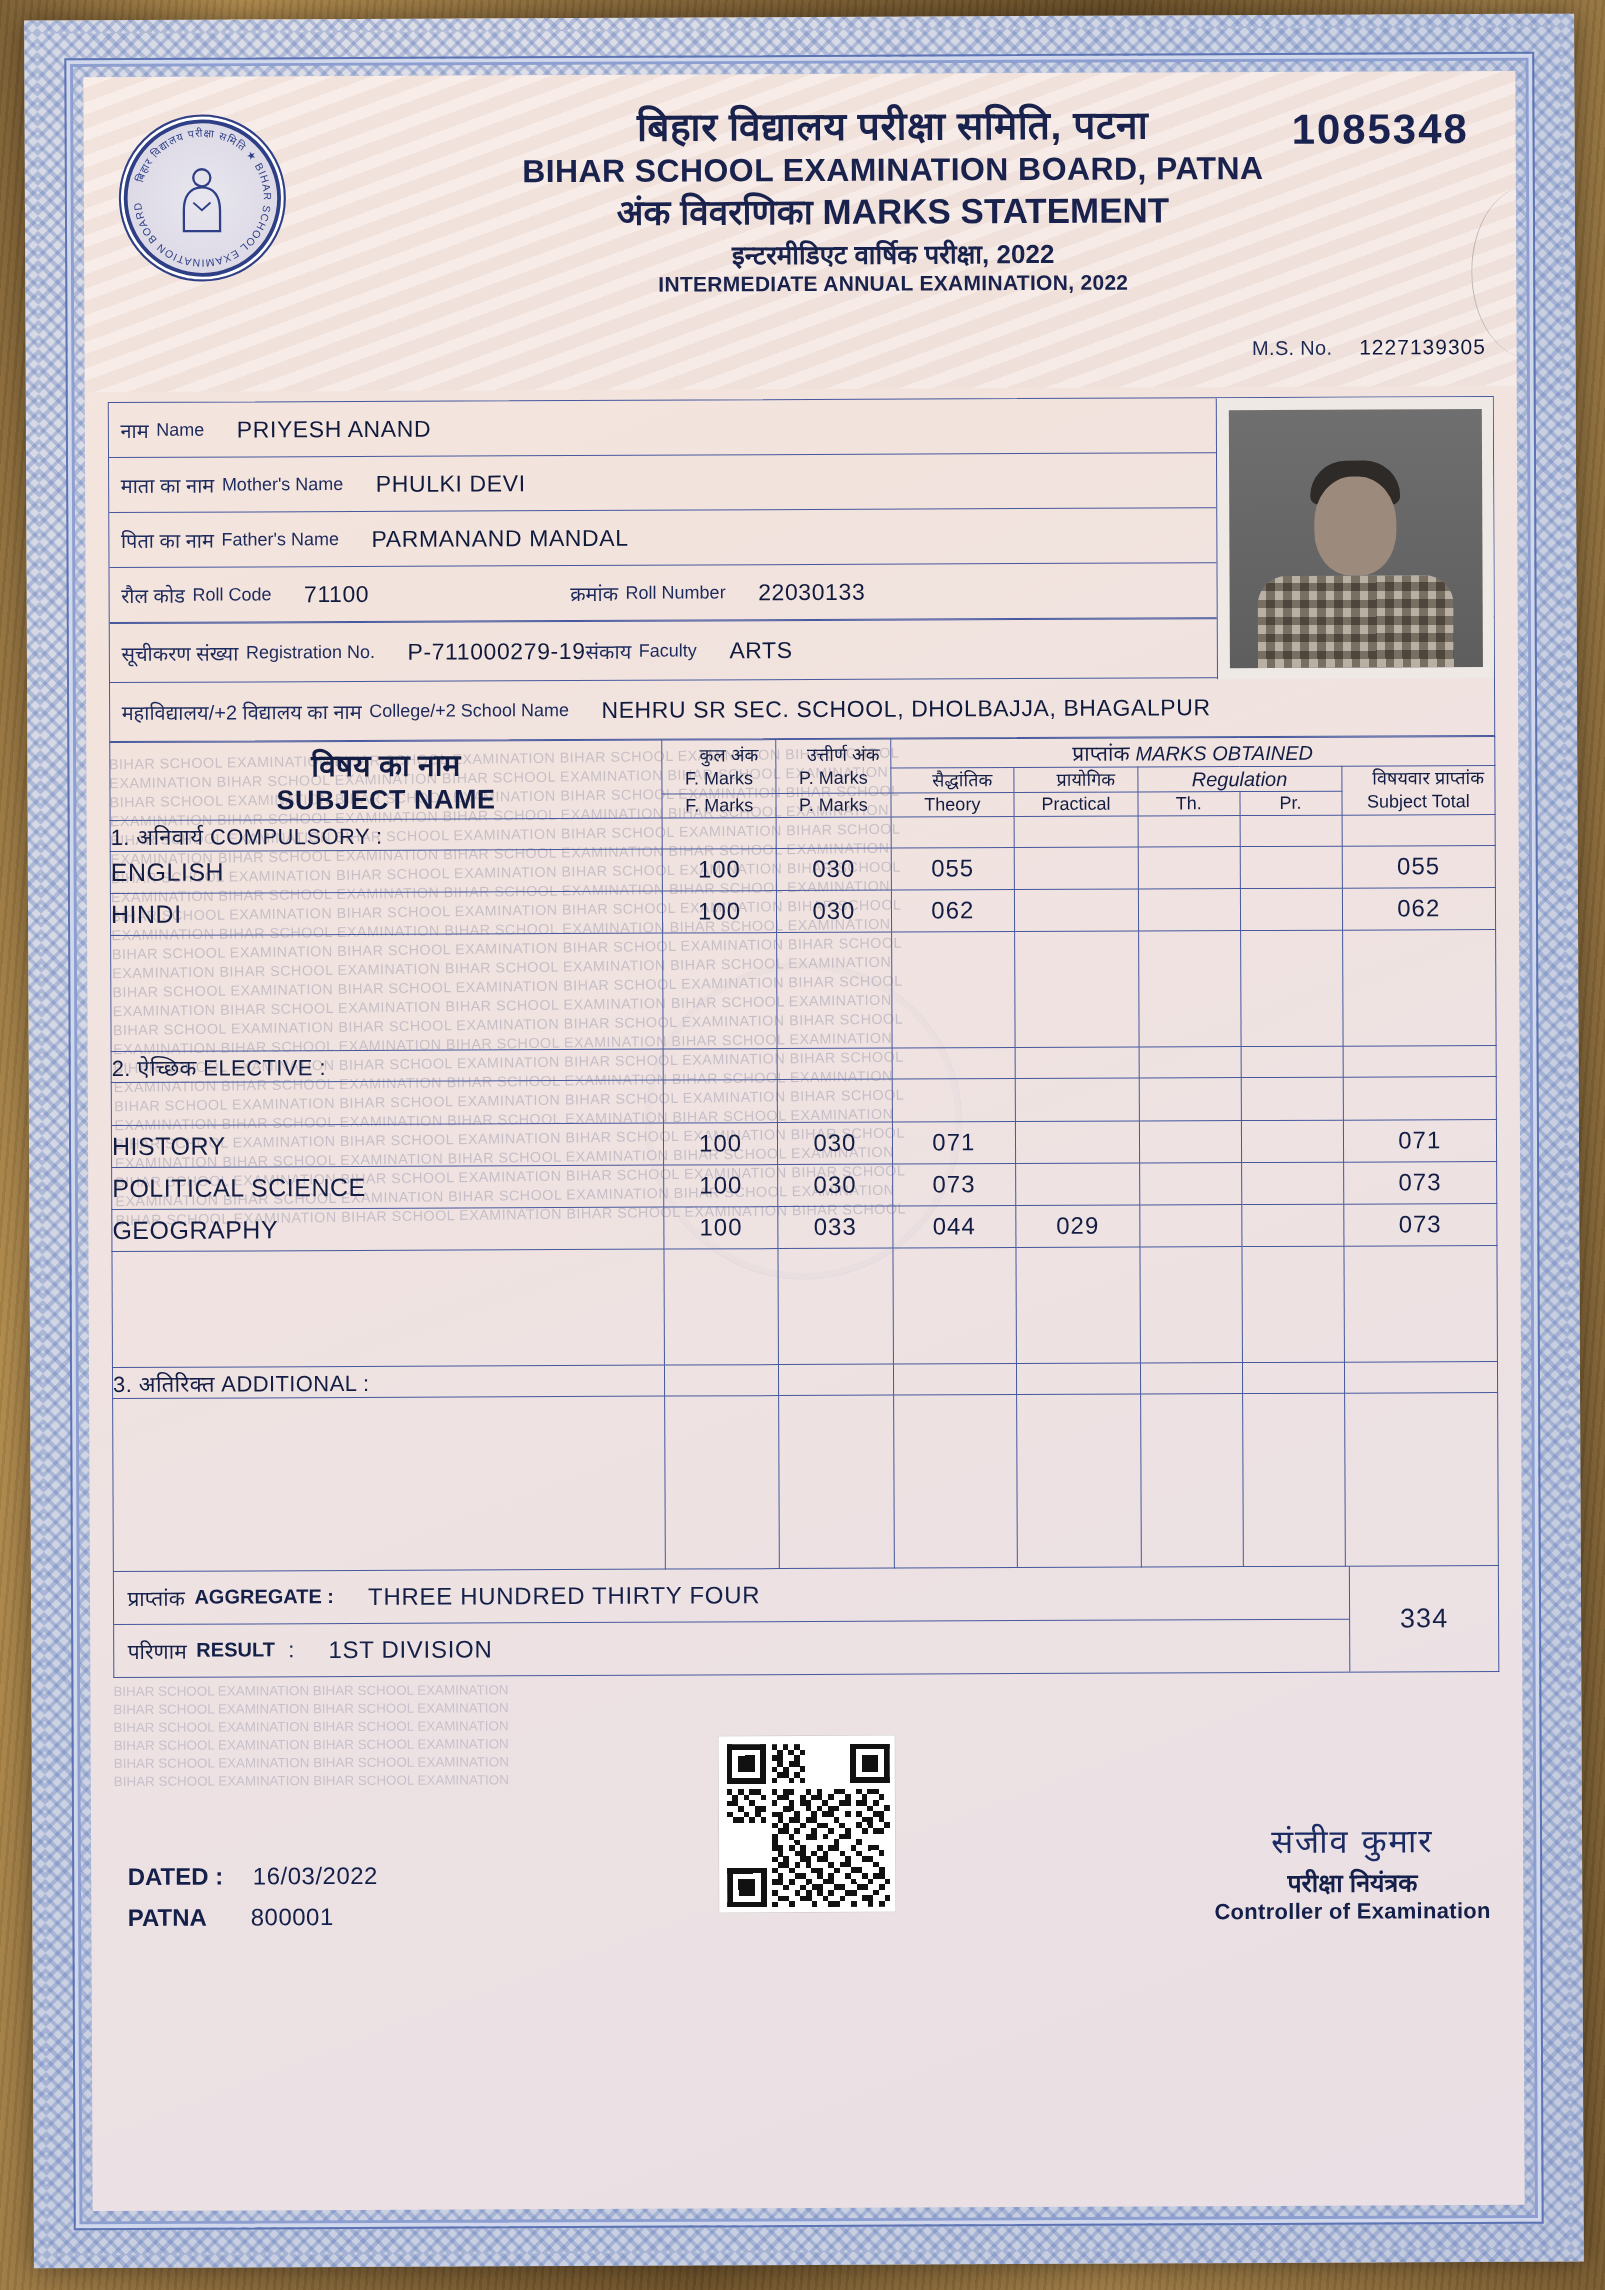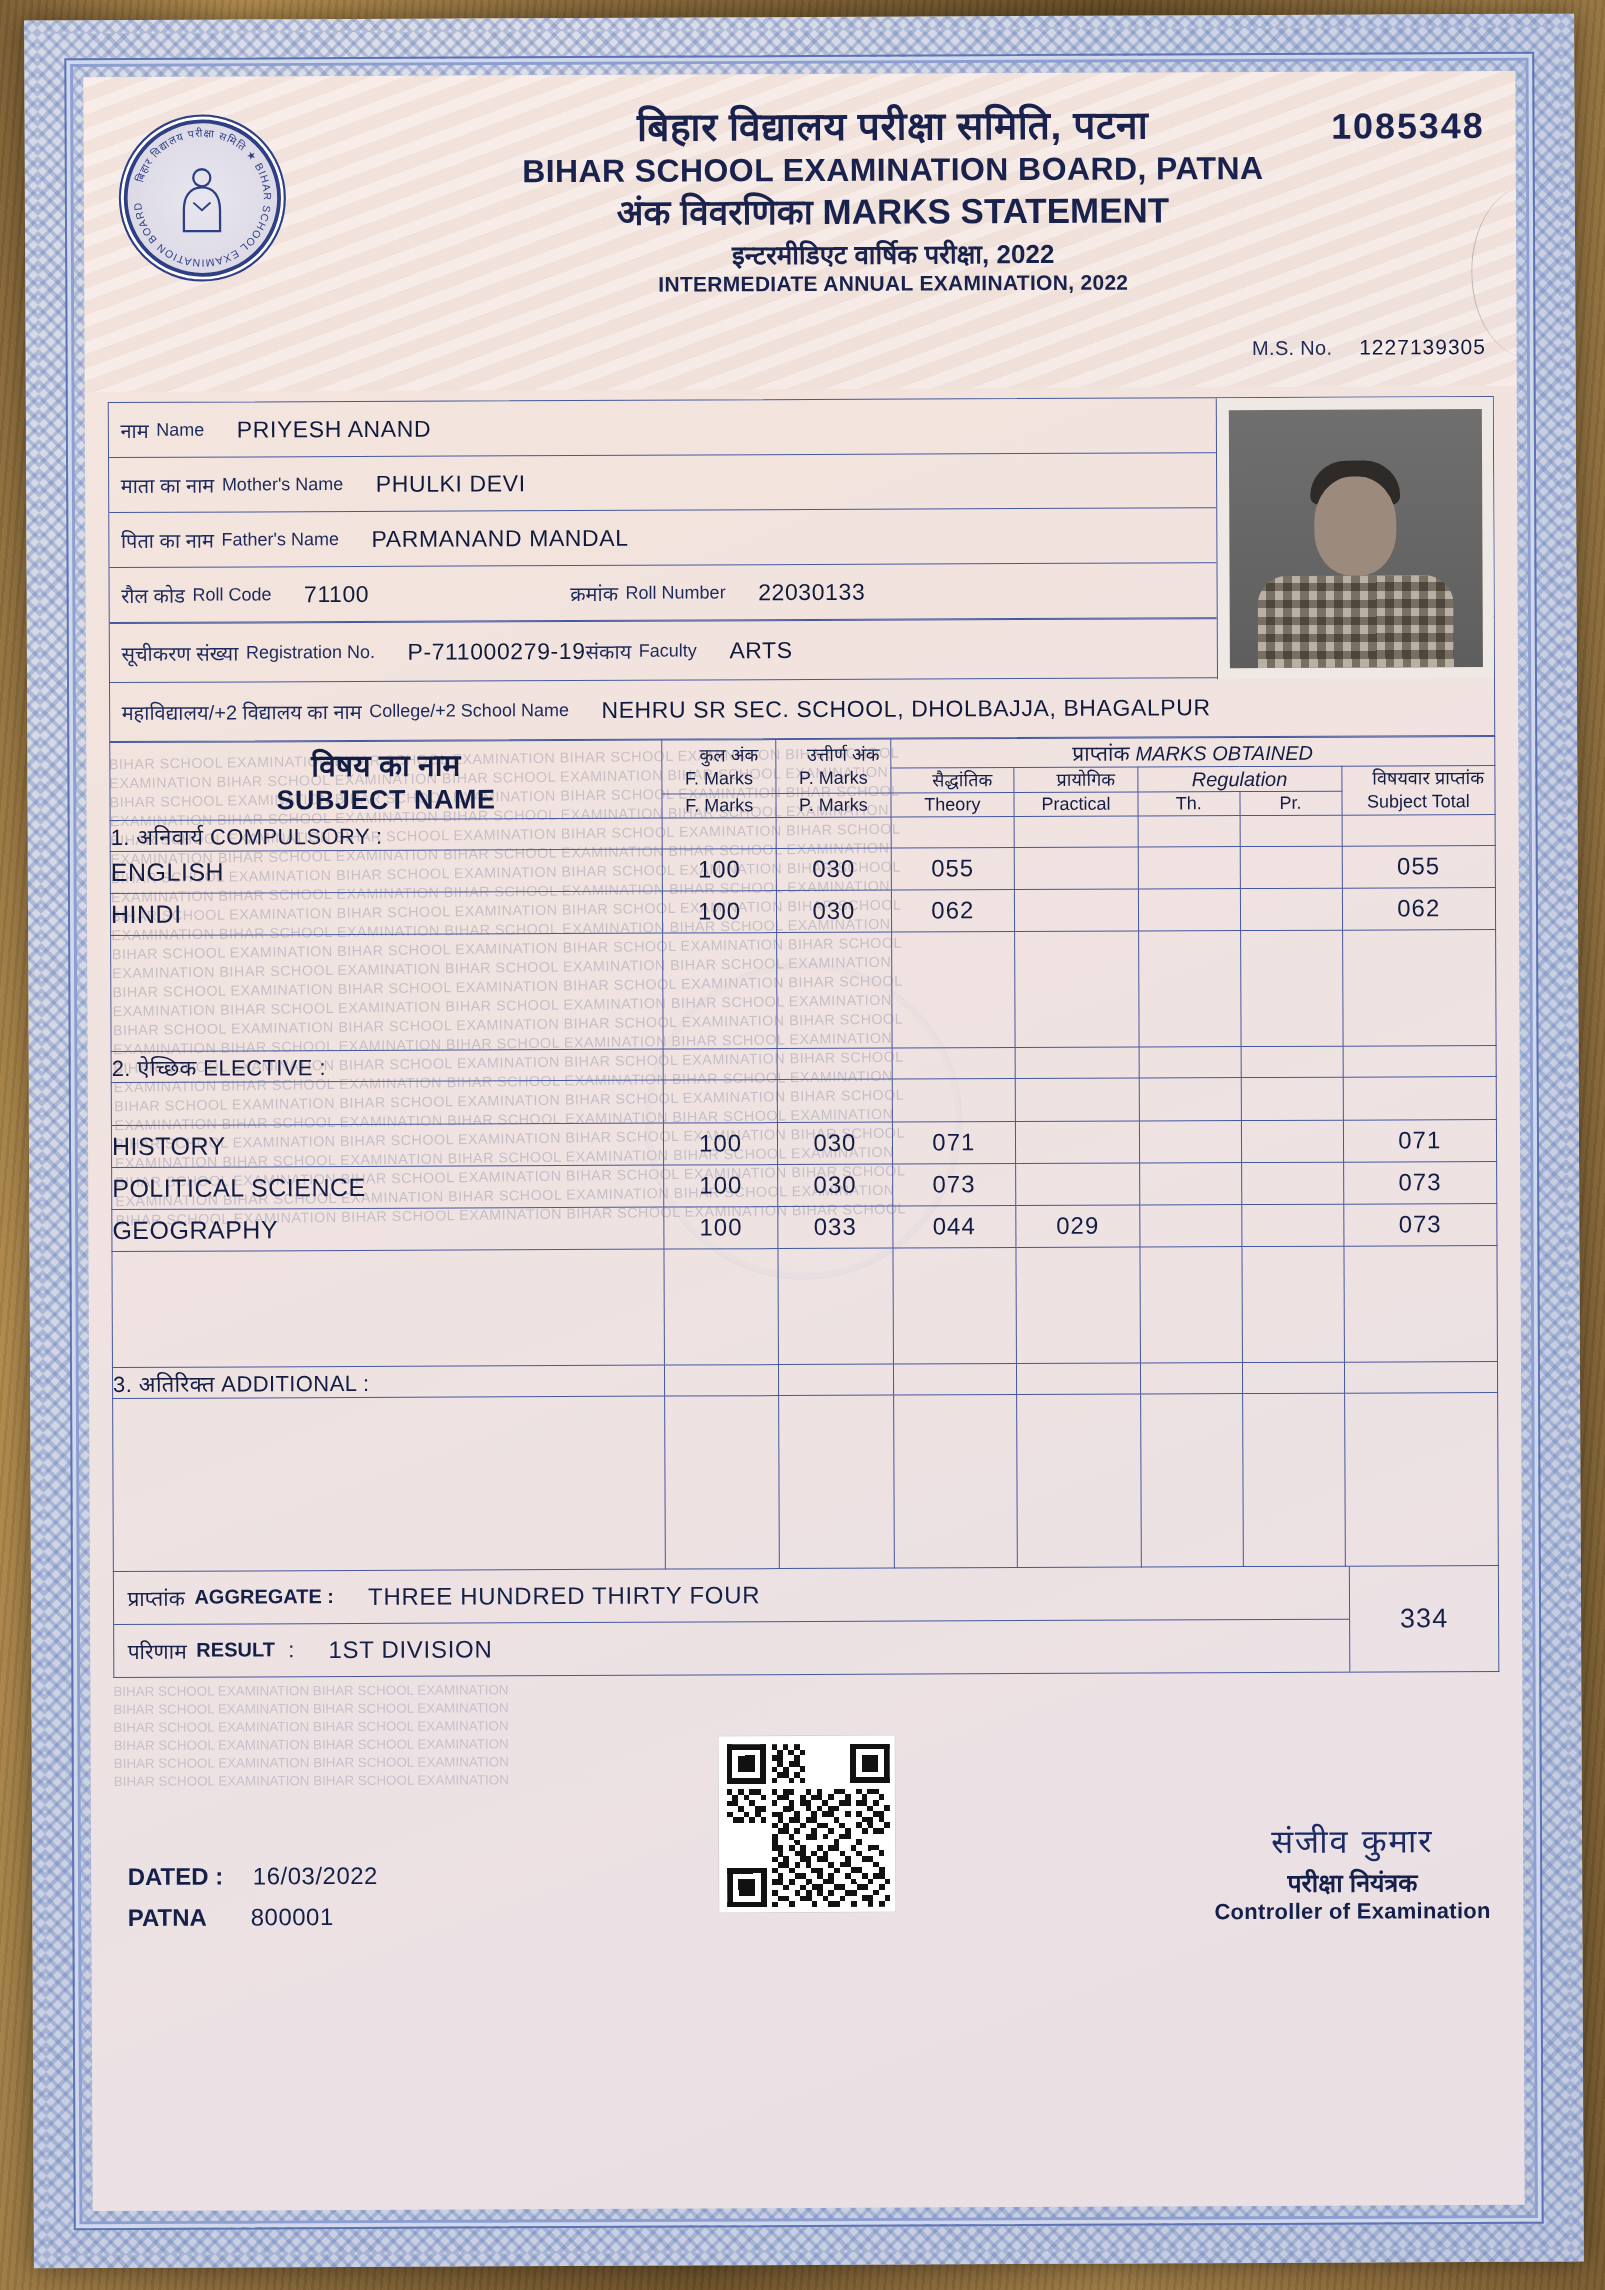--- a/index.html
+++ b/index.html
@@ -127,23 +127,23 @@
   }
   .t-hi2 {
     font-size: 35px;
     font-weight: bold;
     line-height: 1.25;
   }
   .t-hi3 { font-size: 26px; font-weight: bold; margin-top: 1.9px;}
   .t-en3 { font-size: 21px; font-weight: bold; letter-spacing: 0.3px;}
   .serial {
     position: absolute;
-    right: 8px;
+    right: 24px;
     top: 17px;
-    font-size: 36px;
+    font-size: 42px;
     font-weight: bold;
     color: #1a2350;
     letter-spacing: 1.9px;
     font-family: "Liberation Sans", sans-serif;
   }
   .msno {
     position: absolute;
     right: 7.6px;
     top: 247px;
     font-size: 20px;

